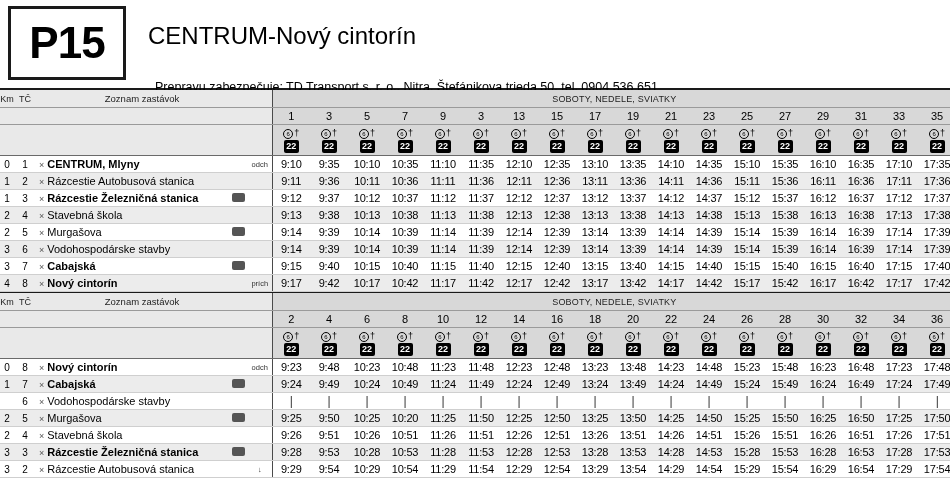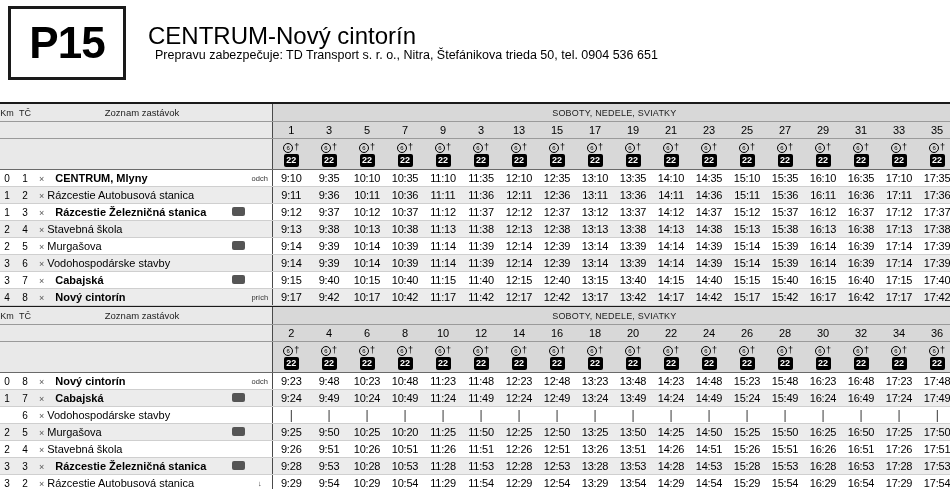--- a/index.html
+++ b/index.html
@@ -17,21 +17,21 @@
   #page {
     position: relative;
     width: 950px;
     height: 489px;
     background: #fff;
   }
 
   
   .header {
     position: relative;
-    height: 104px;
+    height: 90px;
     border-bottom: 2px solid #1a1a1a;
     box-sizing: border-box;
   }
   .route-box {
     position: absolute;
     left: 8px;
     top: 6px;
     width: 118px;
     height: 74px;
     border: 3px solid #1a1a1a;
@@ -50,21 +50,21 @@
     position: absolute;
     left: 148px;
     top: 22px;
     font-size: 24px;
     font-weight: normal;
     text-align: right;
   }
   .operator {
     position: absolute;
     left: 155px;
-    top: 48px;
+    top: 80px;
     font-size: 12.5px;
   }
 
   
   .block {
     position: relative;
     border-bottom: 1.5px solid #1a1a1a;
   }
   table.tt {
     border-collapse: collapse;
@@ -172,21 +172,21 @@
     padding-left: 3px;
     white-space: nowrap;
     position: relative;
   }
   .data-row td.stop .x {
     color: #555;
     font-size: 9px;
     margin-right: 3px;
   }
   .data-row td.stop .nm { font-size: 11px; }
-  .data-row td.stop .nm.bold { font-weight: bold; margin-left: 8px; }
+  .data-row td.stop .nm.bold { font-weight: bold; }
   .data-row td.stop .bus {
     position: absolute;
     right: 3px;
     top: 3px;
     width: 13px; height: 9px;
     background: #555;
     border-radius: 2px;
   }
   .data-row td.dir {
     text-align: center;

